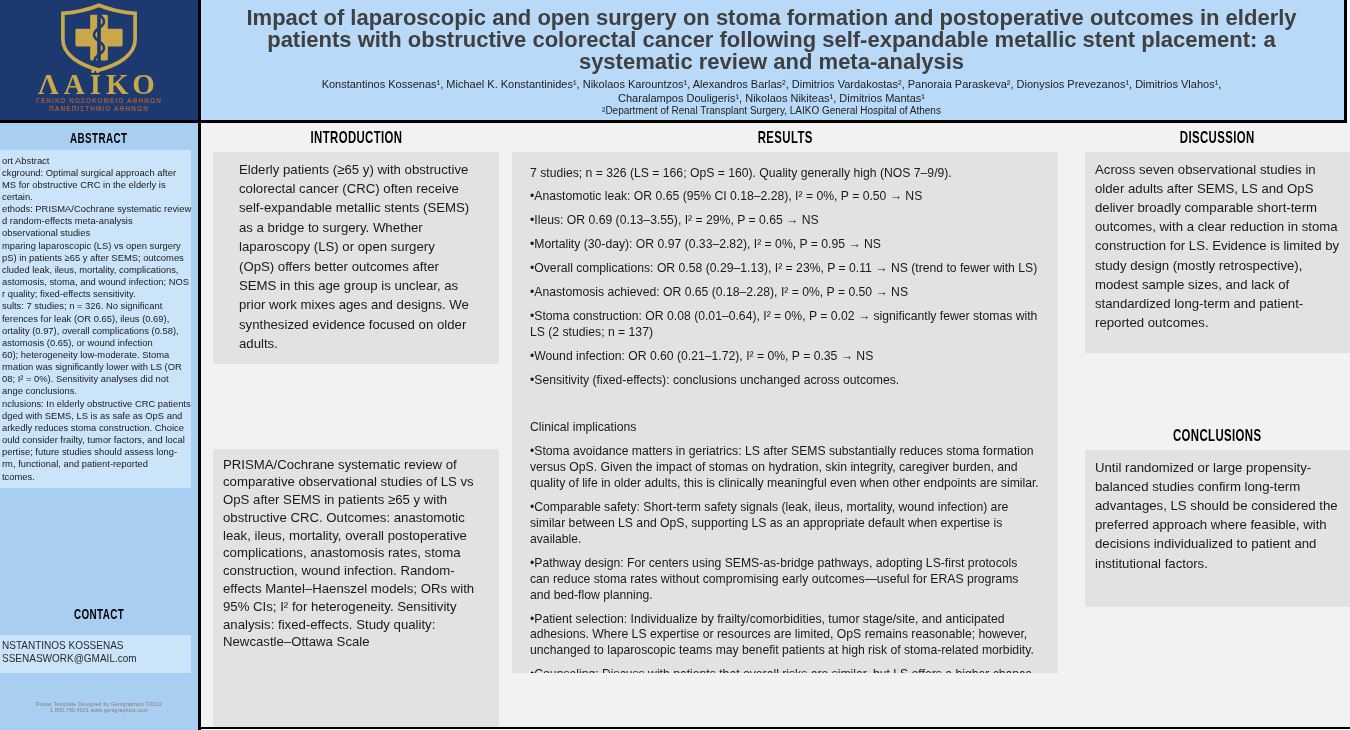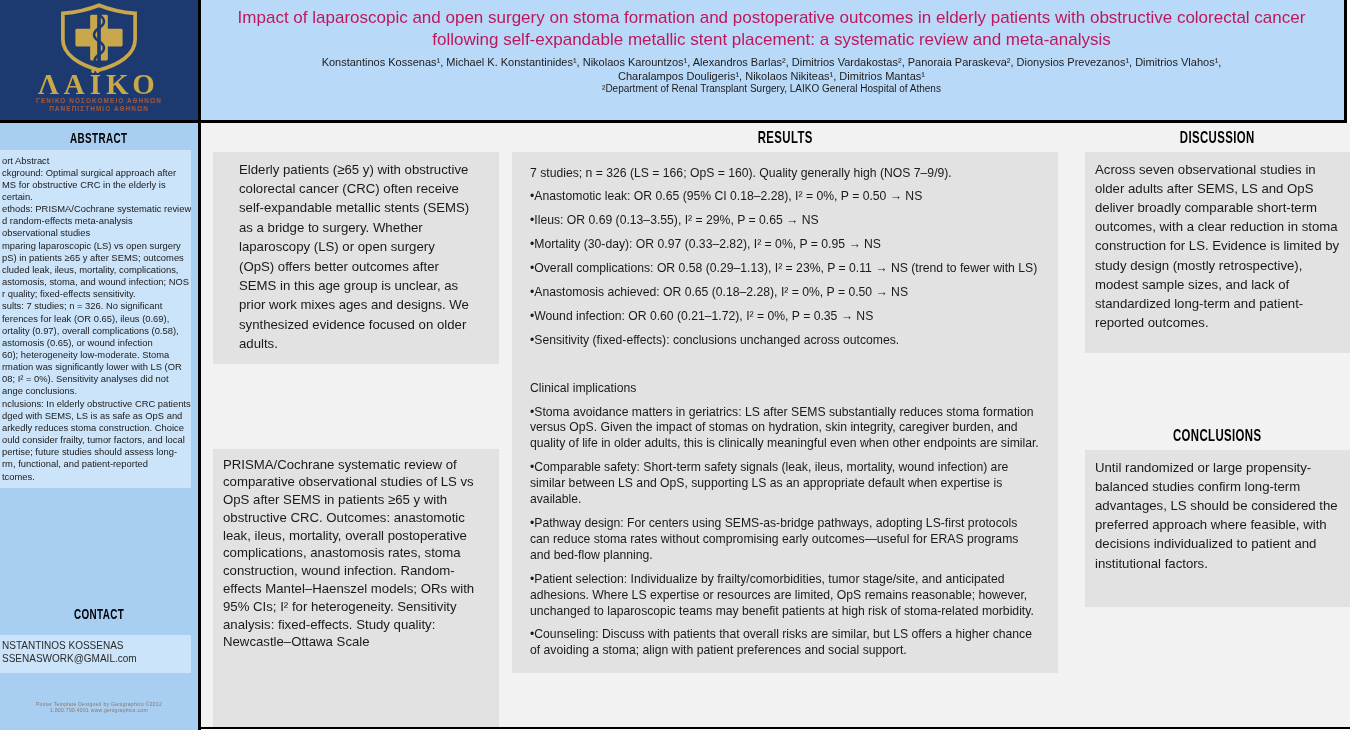--- a/index.html
+++ b/index.html
@@ -10,22 +10,22 @@
   .logo-block{position:absolute;left:0;top:0;width:198px;height:121px;
               background:#1d3a70;text-align:center;overflow:hidden;}
   .logo-block svg{display:block;margin:3px auto 0;}
   .logo-name{color:#c9a84c;font-family:"Liberation Serif",serif;font-weight:700;
              font-size:29px;letter-spacing:5px;line-height:26px;margin-top:-2px;}
   .logo-sub{color:#a05a40;font-size:6.4px;font-weight:700;letter-spacing:1.1px;line-height:8px;}
 
   
   .header-band{position:absolute;left:198px;top:0;width:1147px;height:121px;
                background:#b9d9f8;text-align:center;overflow:hidden;}
-  .title{margin:7px auto 0;max-width:1105px;font-size:17px;line-height:22px;
-         font-weight:400;color:#be185d;}
+  .title{margin:7px auto 0;max-width:1105px;font-size:22px;line-height:22px;
+         font-weight:700;color:#404040;}
   .authors{font-size:11px;line-height:13.5px;color:#1c1c1c;margin-top:5px;}
   .authors.l2{margin-top:0;}
   .affil{font-size:10px;line-height:12.5px;color:#1c1c1c;}
 
   
   .v-divider{position:absolute;left:198px;top:0;width:3px;height:730px;background:#000;}
   .h-divider{position:absolute;left:0;top:120px;width:1347px;height:2.5px;background:#000;}
   .right-border{position:absolute;left:1344px;top:0;width:3px;height:121px;background:#000;}
   .bottom-border{position:absolute;left:201px;top:727px;width:1149px;height:2px;background:#000;}
 
@@ -141,35 +141,39 @@
       </div>
     <div class="side-footer">
       <div>Poster Template Designed by Genigraphics ©2012</div>
       <div>1.800.790.4001   www.genigraphics.com</div>
     </div>
   </div>
 
   <div class="main">
 
     <div class="col col1">
+      <div class="sec-heading">
+        <span class="hx">INTRODUCTION</span>
+      </div>
       <div class="gray-box intro-box"><span>Elderly patients (≥65 y) with obstructive colorectal cancer (CRC) often receive self-expandable metallic stents (SEMS) as a bridge to surgery. Whether </span><b>laparoscopy (LS)</b><span> or </span><b>open surgery (OpS)</b><span> offers better outcomes after SEMS in this age group is unclear, as prior work mixes ages and designs. We synthesized evidence </span><b>focused on older adults</b><span>.</span></div>
       <div class="gray-box methods-box"><span>PRISMA/Cochrane systematic review of comparative </span><b>observational</b><span> studies of </span><b>LS vs OpS</b><span> after SEMS in patients ≥65 y with obstructive CRC. Outcomes: anastomotic leak, ileus, mortality, overall postoperative complications, anastomosis rates, </span><b>stoma construction</b><span>, wound infection. Random-effects Mantel–Haenszel models; ORs with 95% CIs; I² for heterogeneity. Sensitivity analysis: </span><b>fixed-effects</b><span>. Study quality: </span><b>Newcastle–Ottawa Scale</b></div>
     </div>
 
     <div class="col col2">
       <div class="sec-heading">
         <span class="hx">RESULTS</span>
       </div>
       <div class="gray-box results-box">
           <div class="para"><b>7 studies; n = 326</b><span> (LS = 166; OpS = 160). Quality generally high (NOS 7–9/9).</span></div>
           <div class="para"><span>•</span><b>Anastomotic leak:</b><span> OR 0.65 (95% CI 0.18–2.28), </span><b>I² = 0%</b><span>, P = 0.50 → </span><b>NS</b></div>
           <div class="para"><span>•</span><b>Ileus:</b><span> OR 0.69 (0.13–3.55), </span><b>I² = 29%</b><span>, P = 0.65 → </span><b>NS</b></div>
           <div class="para"><span>•</span><b>Mortality (30-day):</b><span> OR 0.97 (0.33–2.82), </span><b>I² = 0%</b><span>, P = 0.95 → </span><b>NS</b></div>
           <div class="para"><span>•</span><b>Overall complications:</b><span> OR 0.58 (0.29–1.13), </span><b>I² = 23%</b><span>, P = 0.11 → </span><b>NS</b><span> (trend to fewer with LS)</span></div>
           <div class="para"><span>•</span><b>Anastomosis achieved:</b><span> OR 0.65 (0.18–2.28), </span><b>I² = 0%</b><span>, P = 0.50 → </span><b>NS</b></div>
+          <div class="para"><span>•</span><b>Stoma construction: OR 0.08 (0.01–0.64), I² = 0%, P = 0.02 → significantly fewer stomas with LS</b><span> (2 studies; n = 137)</span></div>
           <div class="para"><span>•</span><b>Wound infection:</b><span> OR 0.60 (0.21–1.72), </span><b>I² = 0%</b><span>, P = 0.35 → </span><b>NS</b></div>
           <div class="para"><span>•</span><b>Sensitivity (fixed-effects):</b><span> conclusions </span><b>unchanged</b><span> across outcomes.</span></div>
           <div class="para">&nbsp;</div>
           <div class="para"><b>Clinical implications</b></div>
           <div class="para"><span>•</span><b>Stoma avoidance matters in geriatrics:</b><span> LS after SEMS </span><b>substantially reduces stoma formation</b><span> versus OpS. Given the impact of stomas on hydration, skin integrity, caregiver burden, and quality of life in older adults, this is clinically meaningful even when other endpoints are similar.</span></div>
           <div class="para"><span>•</span><b>Comparable safety:</b><span> Short-term safety signals (leak, ileus, mortality, wound infection) are </span><b>similar</b><span> between LS and OpS, supporting LS as an appropriate default when expertise is available.</span></div>
           <div class="para"><span>•</span><b>Pathway design:</b><span> For centers using SEMS-as-bridge pathways, adopting </span><b>LS-first</b><span> protocols can reduce stoma rates without compromising early outcomes—useful for ERAS programs and bed-flow planning.</span></div>
           <div class="para"><span>•</span><b>Patient selection:</b><span> Individualize by </span><b>frailty/comorbidities</b><span>, tumor stage/site, and anticipated adhesions. Where LS expertise or resources are limited, OpS remains reasonable; however, </span><b>unchanged to laparoscopic teams</b><span> may benefit patients at high risk of stoma-related morbidity.</span></div>
           <div class="para"><span>•</span><b>Counseling:</b><span> Discuss with patients that overall risks are similar, but </span><b>LS offers a higher chance of avoiding a stoma</b><span>; align with patient preferences and social support.</span></div>
         </div>

